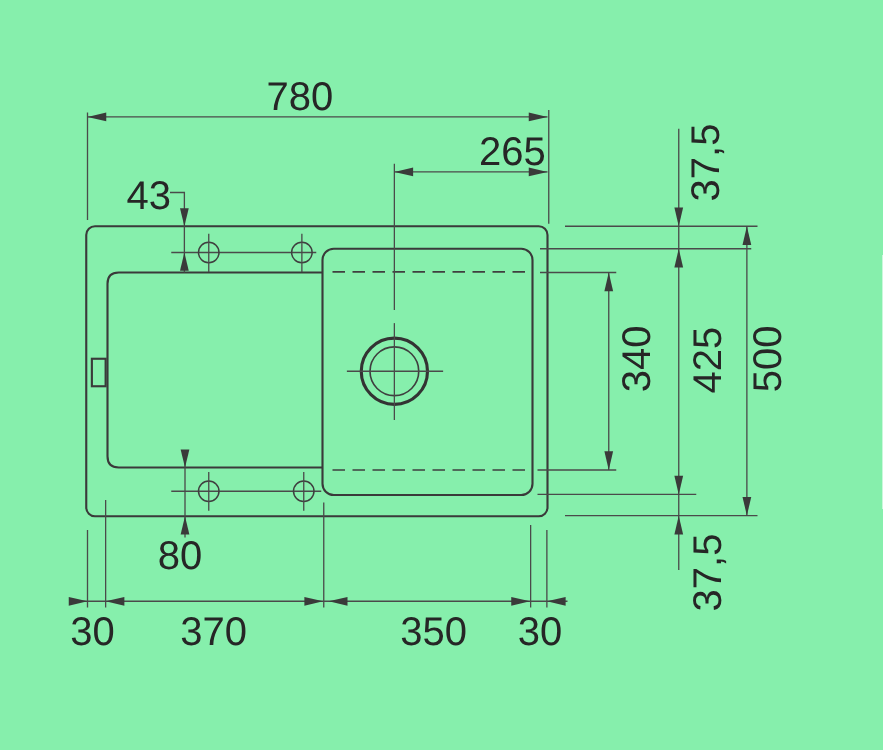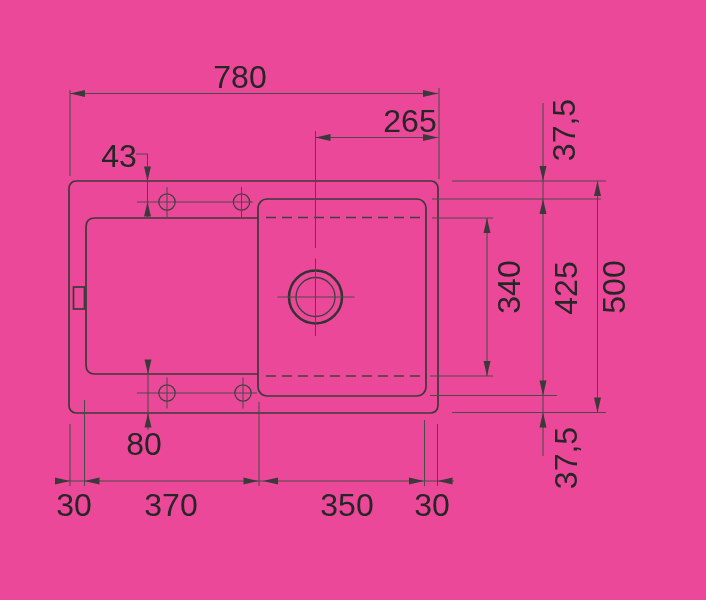--- a/index.html
+++ b/index.html
@@ -4,21 +4,21 @@
 <style>
   html, body {
     margin: 0;
     padding: 0;
     background: #ffffff;
   }
   .stage {
     position: relative;
     width: 706px;
     height: 600px;
-    background: #ec4899;
+    background: #86efac;
     overflow: hidden;
     font-family: "Liberation Sans", sans-serif;
   }
   svg { display: block; }
   .outline {
     fill: none;
     stroke: #3a3a3a;
     stroke-width: 1.7;
   }
   .outline-thin {

